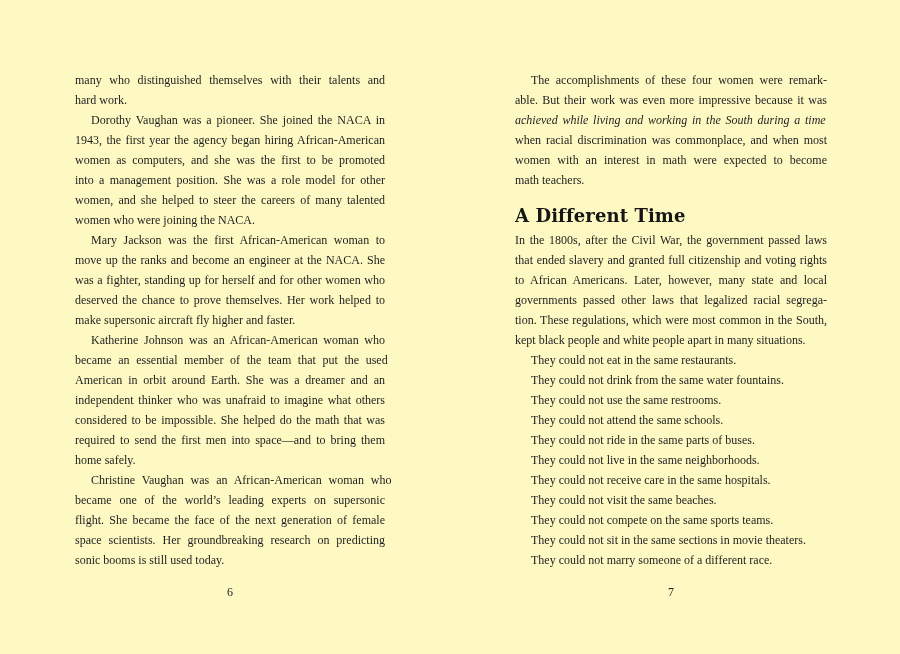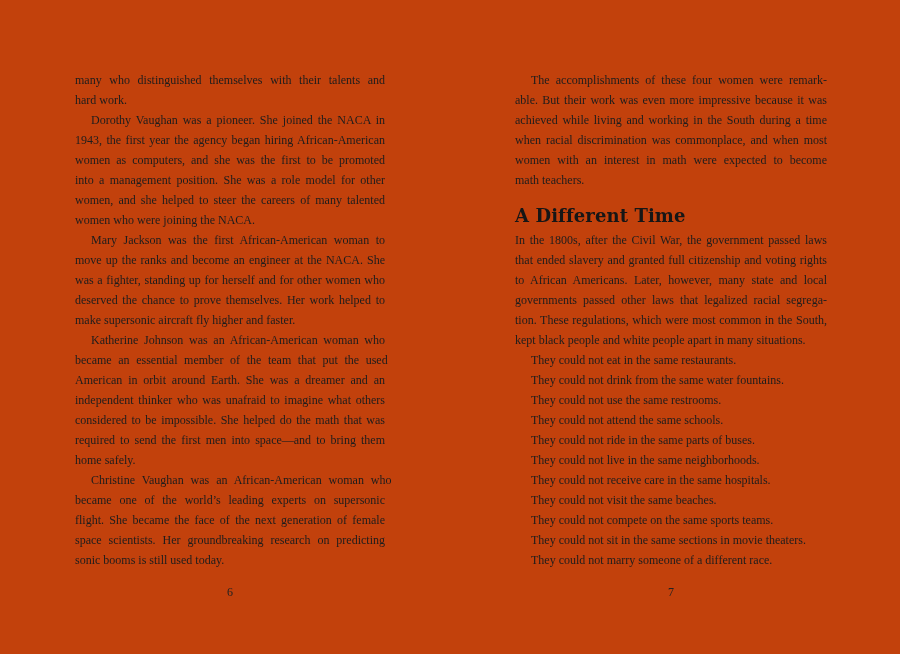--- a/index.html
+++ b/index.html
@@ -11,21 +11,21 @@
     height: 654px;
     background: #ffffff;
     font-family: "Liberation Serif", "DejaVu Serif", serif;
     color: #1d1d1d;
     overflow: hidden;
   }
   .spread {
     position: relative;
     width: 900px;
     height: 654px;
-    background: #c2410c;
+    background: #fef9c3;
   }
   .page-body {
     position: absolute;
     top: 70px;
     font-size: 12px;
     line-height: 20px;
   }
   .page-body.left  { left: 75px;  width: 310px; }
   .page-body.right { left: 515px; width: 312px; }
 
@@ -104,21 +104,21 @@
         <div class="line"><span class="t" style="word-spacing: 4.75977px;">became one of the world’s leading experts on supersonic</span></div>
         <div class="line"><span class="t" style="word-spacing: 2.3125px;">flight. She became the face of the next generation of female</span></div>
         <div class="line"><span class="t" style="word-spacing: 3.96094px;">space scientists. Her groundbreaking research on predicting</span></div>
         <div class="line last"><span class="t">sonic booms is still used today.</span></div>
       </div>
     </div>
   <div class="page-body right">
       <div class="para">
         <div class="line indent"><span class="t" style="word-spacing: 3.10938px;">The accomplishments of these four women were remark-</span></div>
         <div class="line"><span class="t" style="word-spacing: 1.375px;">able. But their work was even more impressive because it was</span></div>
-        <div class="line"><span class="t" style="word-spacing: 1.73906px;">achieved while living and working in the South during a time</span></div>
+        <div class="line"><span class="t" style="word-spacing: 1.73906px; font-style: italic;">achieved while living and working in the South during a time</span></div>
         <div class="line"><span class="t" style="word-spacing: 1.91518px;">when racial discrimination was commonplace, and when most</span></div>
         <div class="line"><span class="t" style="word-spacing: 3.97396px;">women with an interest in math were expected to become</span></div>
         <div class="line last"><span class="t">math teachers.</span></div>
       </div>
       <div class="heading">A Different Time</div>
       <div class="para">
         <div class="line"><span class="t" style="word-spacing: 1.70625px;">In the 1800s, after the Civil War, the government passed laws</span></div>
         <div class="line"><span class="t" style="word-spacing: 0.711806px;">that ended slavery and granted full citizenship and voting rights</span></div>
         <div class="line"><span class="t" style="word-spacing: 3.42383px;">to African Americans. Later, however, many state and local</span></div>
         <div class="line"><span class="t" style="word-spacing: 3.11161px;">governments passed other laws that legalized racial segrega-</span></div>

